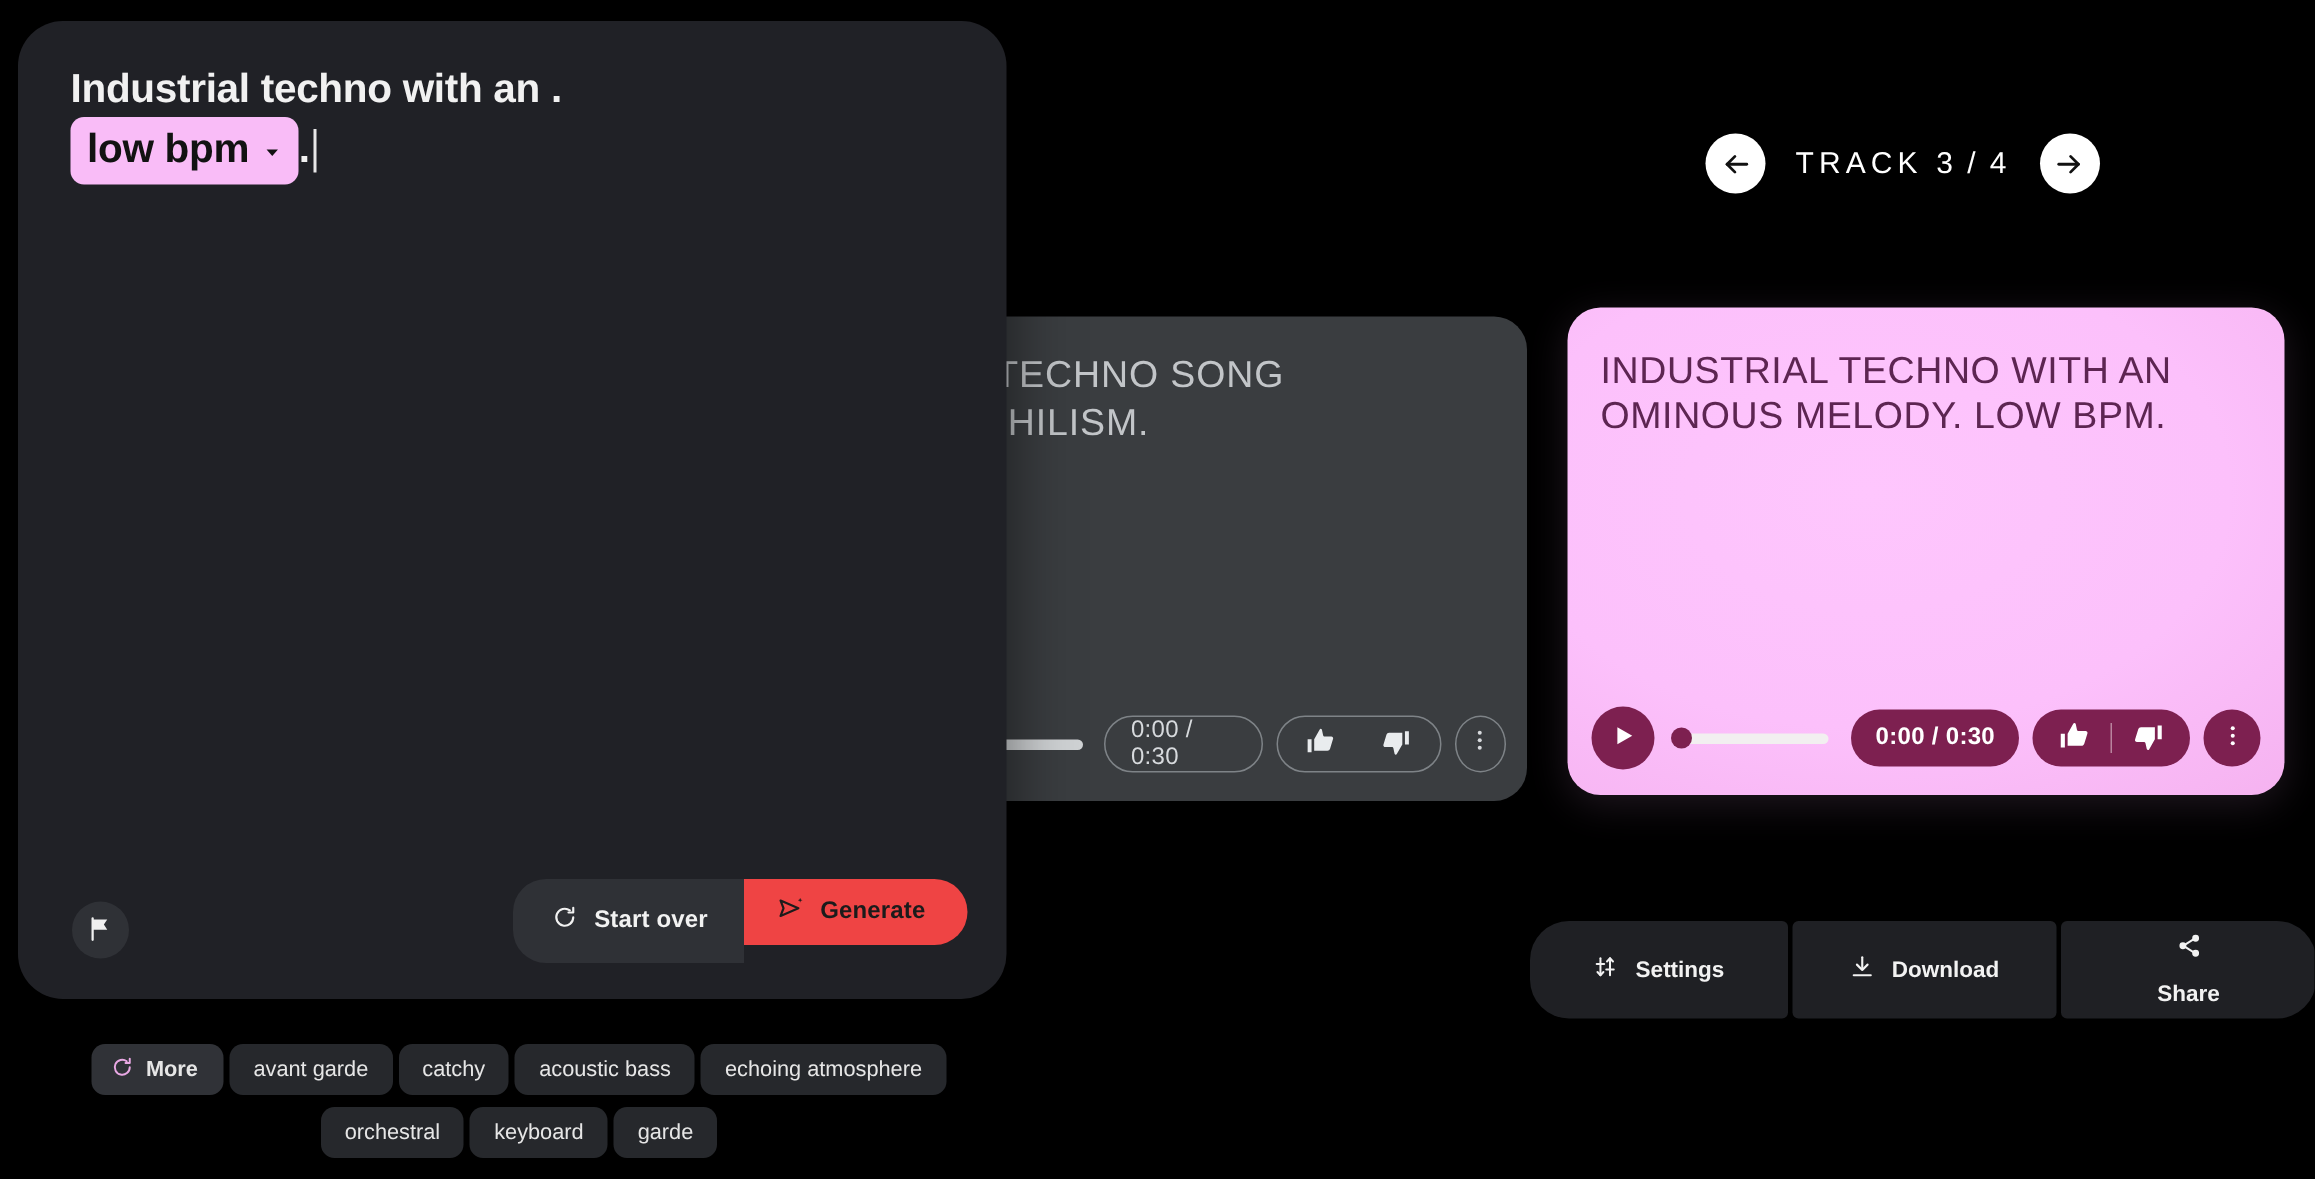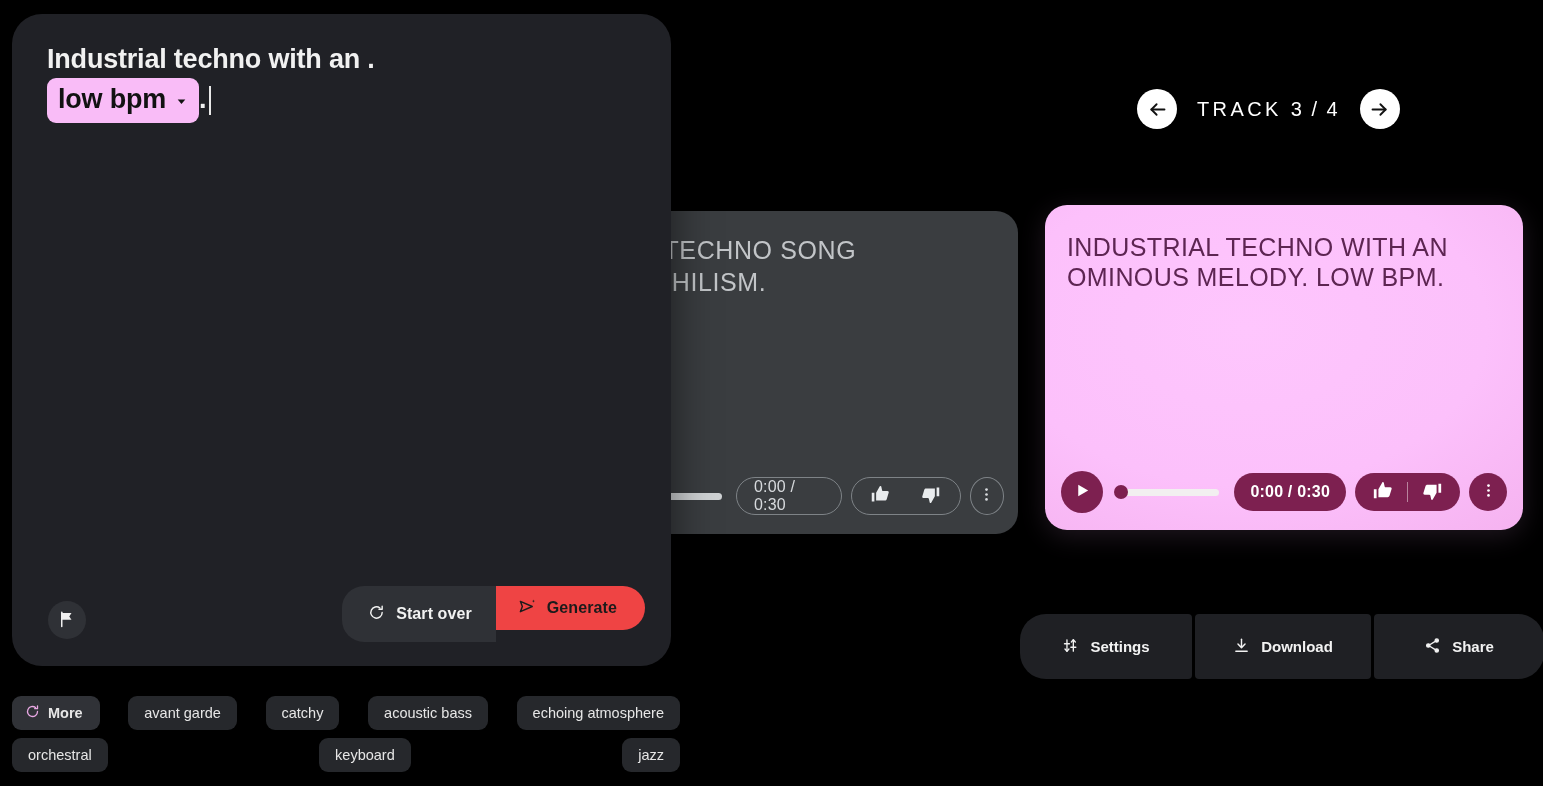--- a/index.html
+++ b/index.html
@@ -185,28 +185,28 @@
     position: absolute; left: 1020px; top: 614px;
     display: flex; gap: 3px;
   }
   .bact {
     height: 65px; display: flex; align-items: center; justify-content: center;
     gap: 11px; background: #1f2024; color: #f2f2f2;
     border: none; cursor: pointer; font-size: 15px; font-weight: 700;
   }
   .bact-settings { width: 172px; border-radius: 26px 4px 4px 26px; }
   .bact-download { width: 176px; border-radius: 4px; }
-  .bact-share { width: 170px; border-radius: 4px 26px 26px 4px; }
+  .bact-share { width: 170px; border-radius: 4px 26px 26px 4px; flex-direction: column; }
 
   
   .tag-rows {
     position: absolute; left: 0px; top: 696px;
     width: 680px;
   }
-  .tag-row { display: flex; justify-content: space-between; gap: 20px; margin-bottom: 8px; padding-left: 12px; }
+  .tag-row { display: flex; justify-content: center; gap: 4px; margin-bottom: 8px; padding-left: 12px; }
   .tag {
     background: #26282c; color: #e6e6e6;
     border: none; border-radius: 9px; cursor: pointer;
     height: 34px; padding: 0 16px;
     font-size: 14.5px; display: flex; align-items: center; gap: 8px;
     white-space: nowrap;
   }
   .tag-more { background: #303237; font-weight: 700; padding: 0 17px 0 13px; }
 </style>
 </head>
@@ -406,17 +406,17 @@
         <span>More</span>
       </button>
       <button class="tag">avant garde</button>
       <button class="tag">catchy</button>
       <button class="tag">acoustic bass</button>
       <button class="tag">echoing atmosphere</button>
     </div>
     <div class="tag-row">
       <button class="tag">orchestral</button>
       <button class="tag">keyboard</button>
-      <button class="tag">jazz</button>
+      <button class="tag">garde</button>
     </div>
   </div>
 
 </div>
 
 </body></html>

